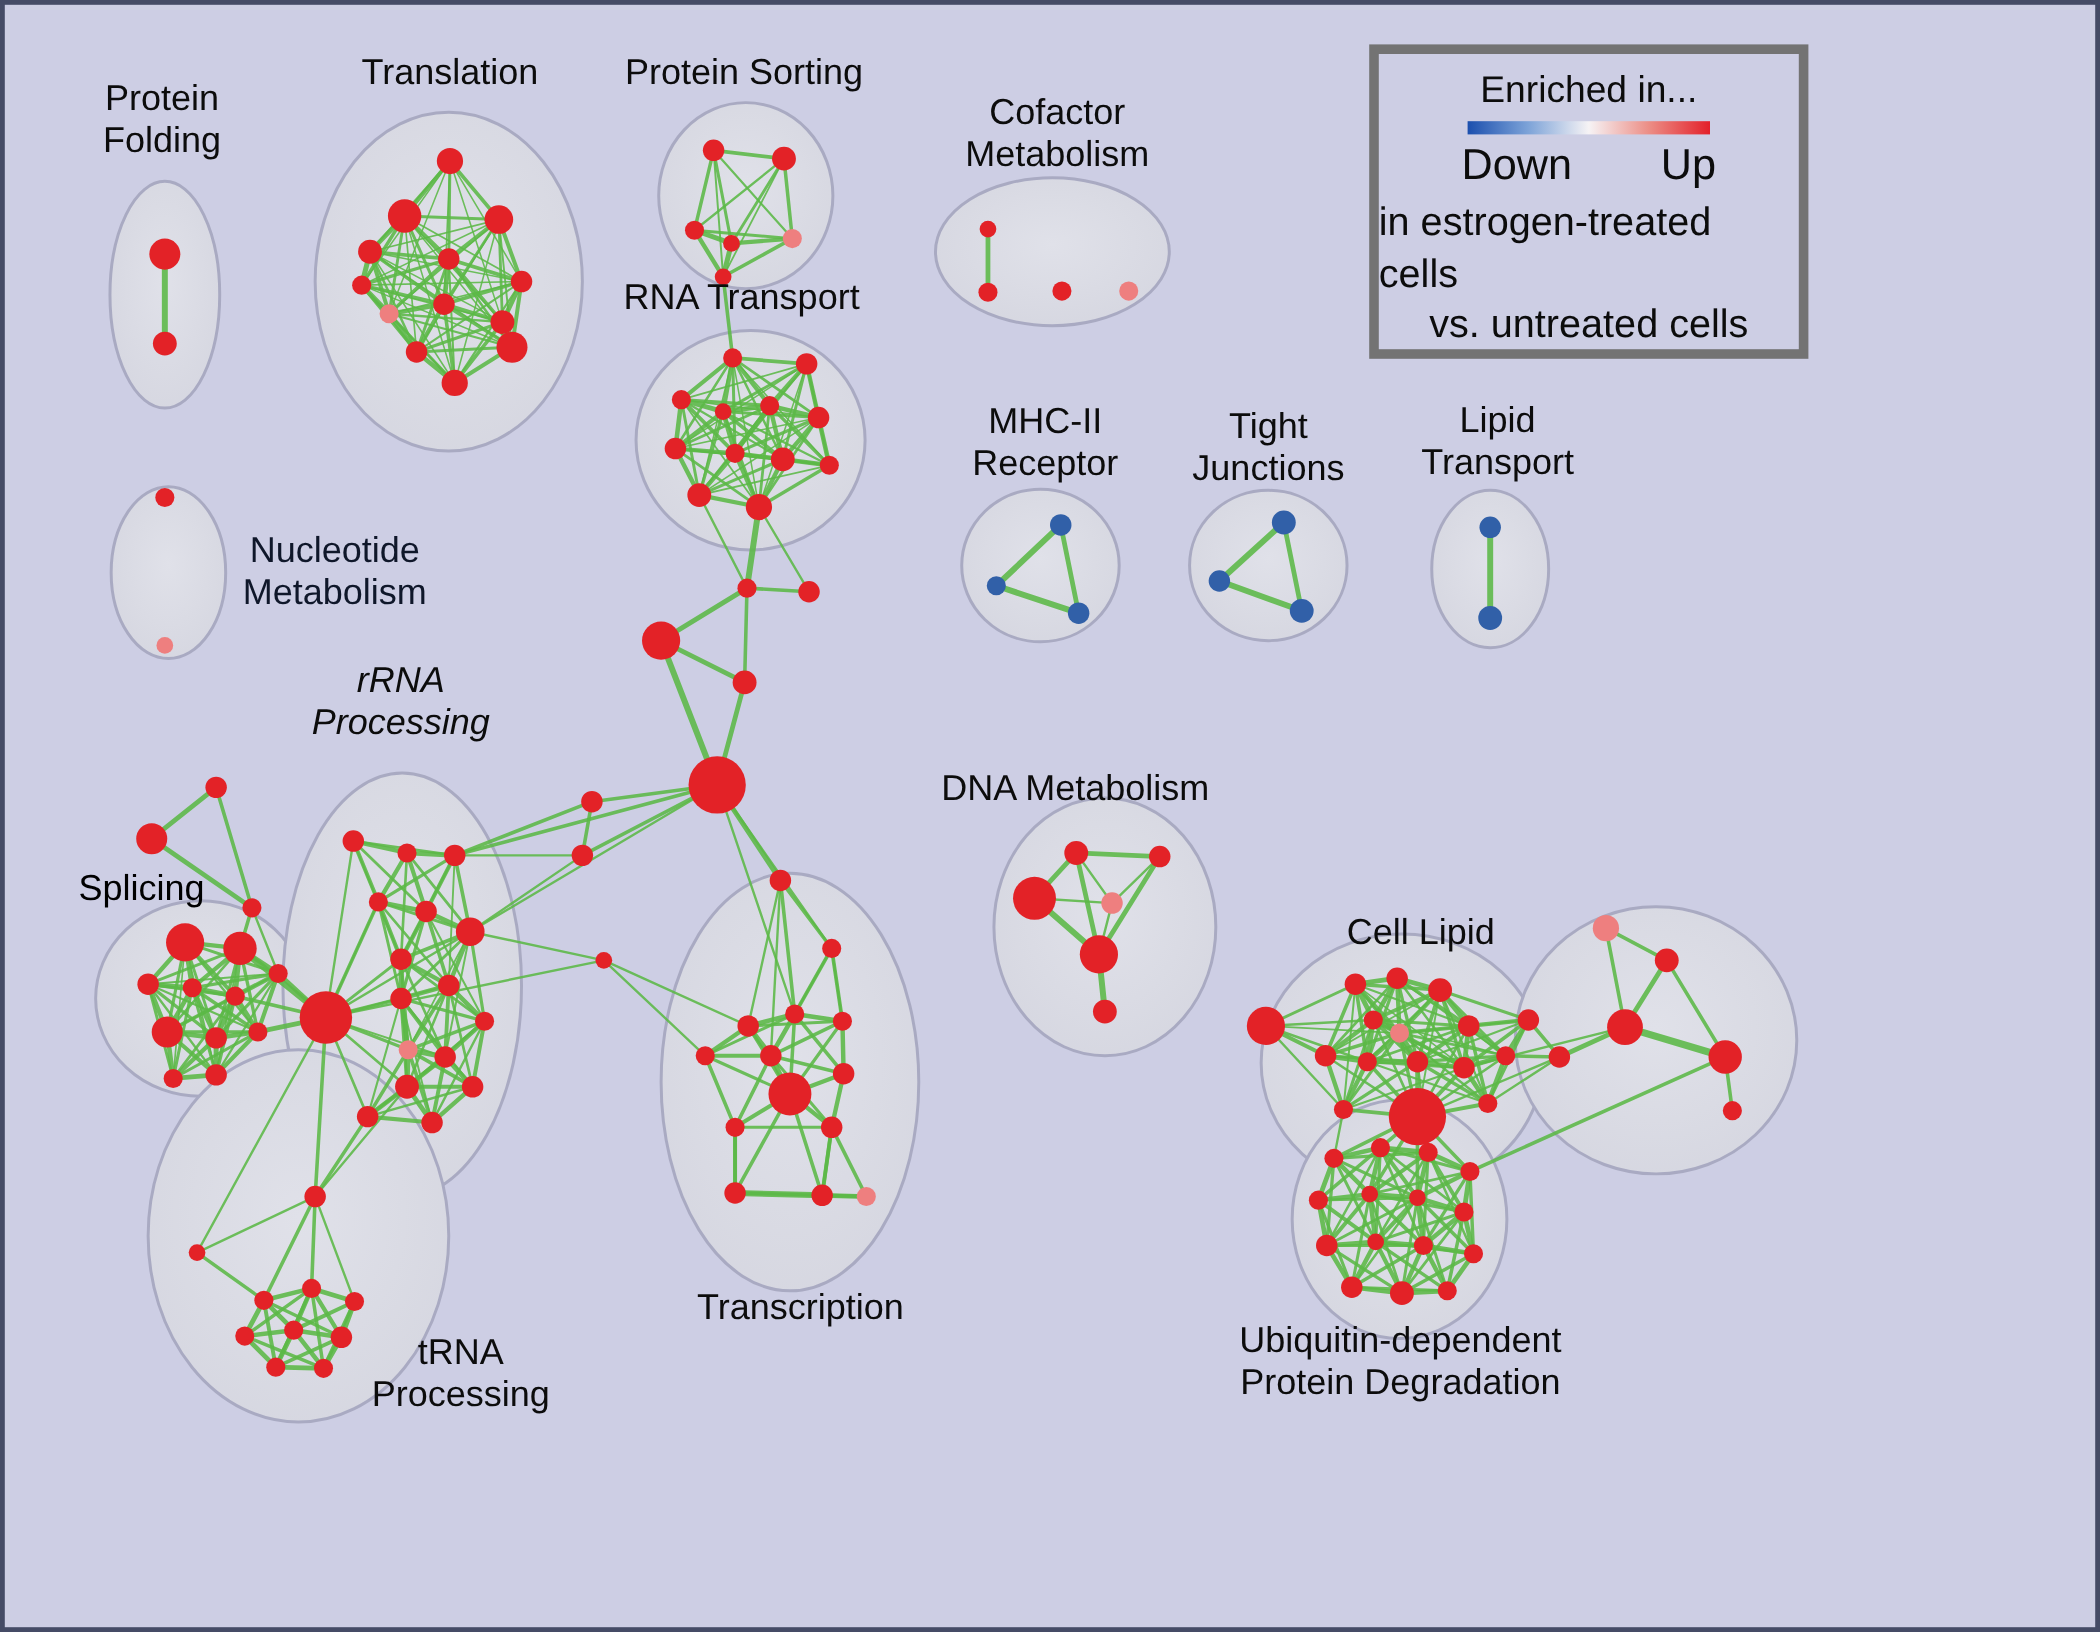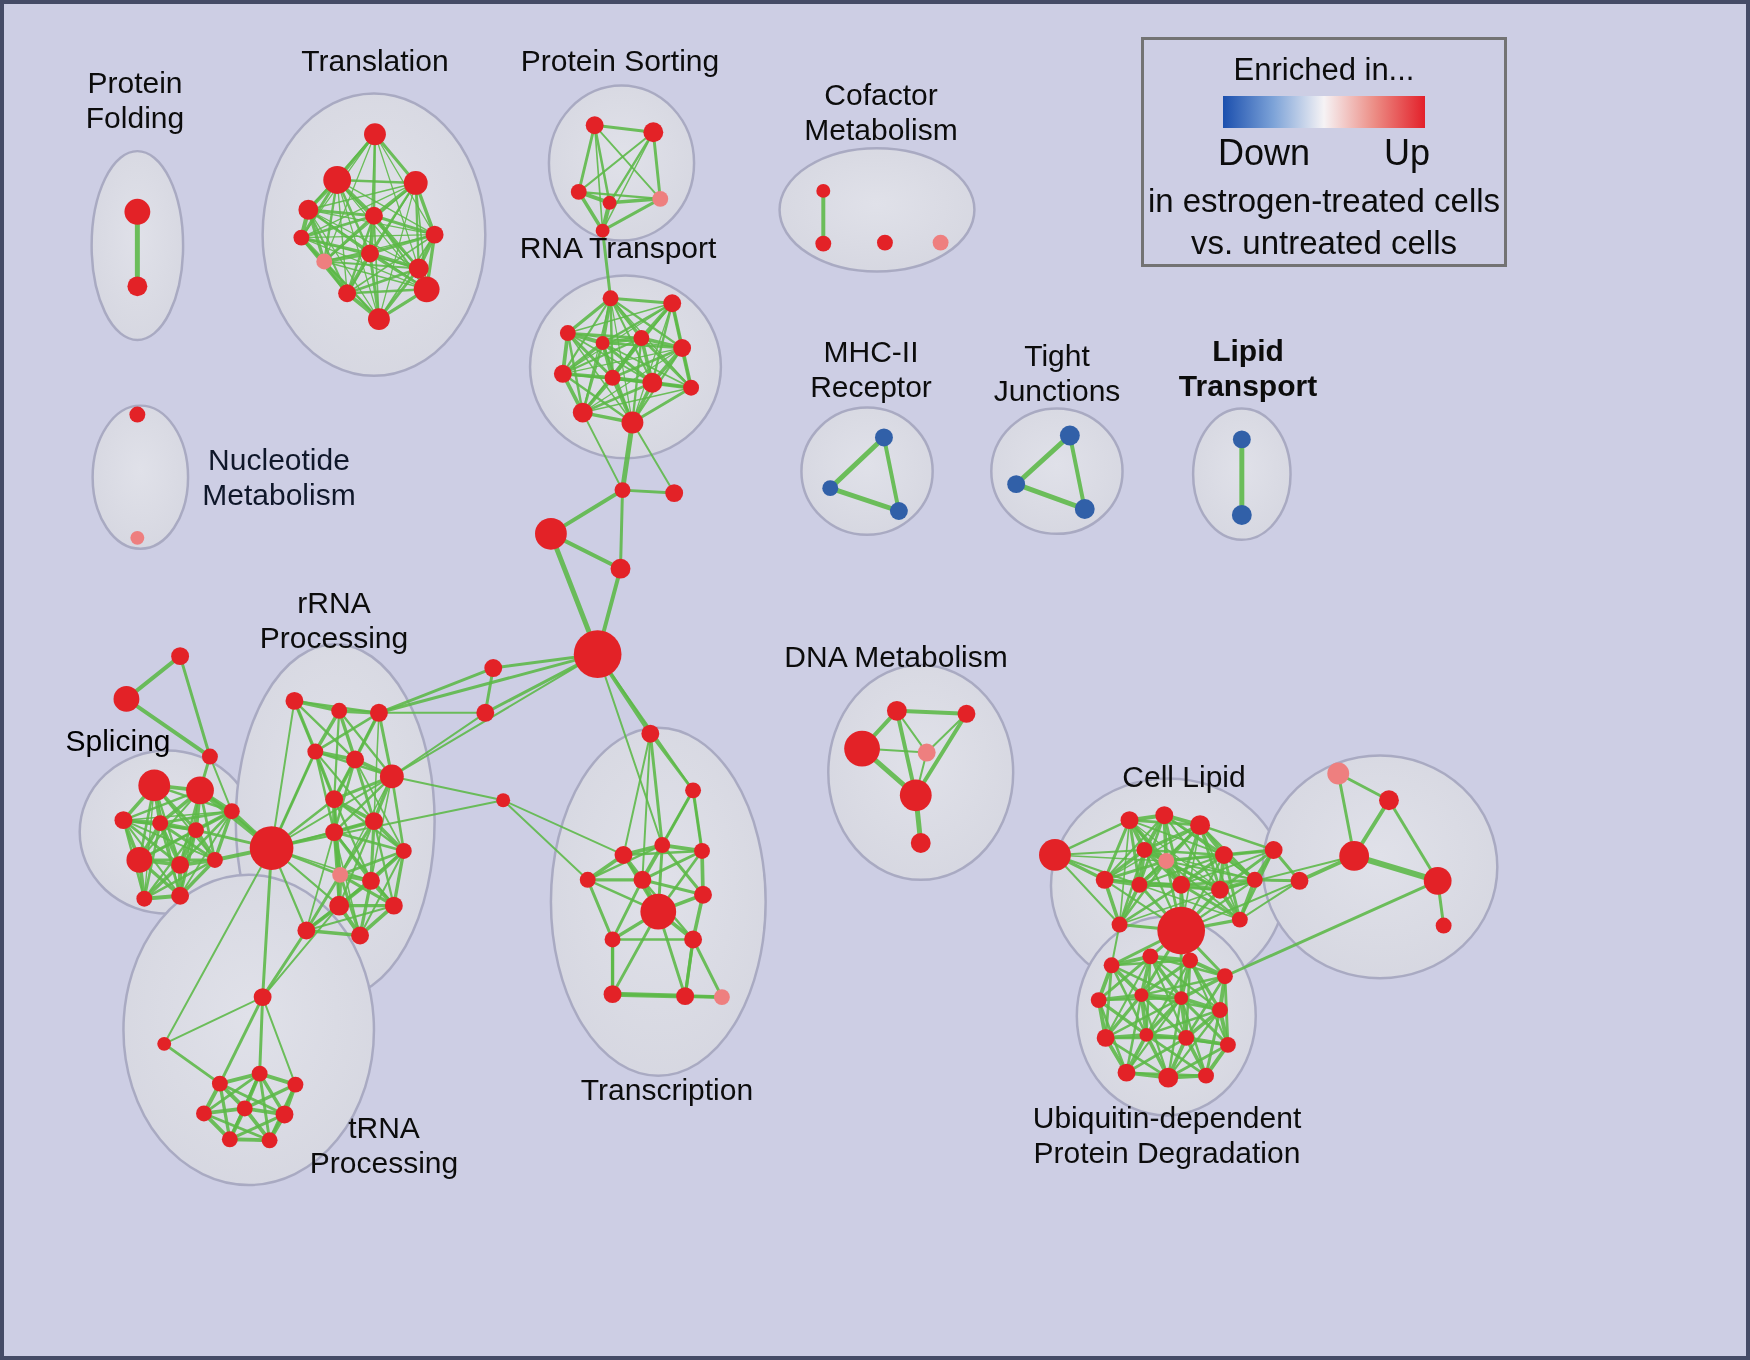--- a/index.html
+++ b/index.html
@@ -18,23 +18,23 @@
     transform:translate(-50%,-50%);
     font-size:30px;
     line-height:1.18;
     color:#0c0c0c;
     text-align:center;
     white-space:pre-line;
   }
   .legend {
     position:absolute;
     left:1137px; top:33px;
-    width:366px; height:230px;
+    width:366px; height:262px;
     box-sizing:border-box;
-    border:3px solid #737373;
+    border:8px solid #737373;
     display:flex; flex-direction:column; align-items:center;
     padding-top:12px;
   }
   .legend-title { font-size:31px; color:#0c0c0c; }
   .legend-gradient {
     width:202px; height:46px;
     margin-top:8px;
   }
   .legend-scale-labels {
     width:212px;
@@ -837,26 +837,26 @@
 Folding</div>
       <div class="cluster-label" style="left: 371px; top: 57px; color: rgb(12, 12, 12);">Translation</div>
       <div class="cluster-label" style="left: 616px; top: 57px; color: rgb(12, 12, 12);">Protein Sorting</div>
       <div class="cluster-label" style="left: 877px; top: 108px; color: rgb(12, 12, 12);">Cofactor
 Metabolism</div>
       <div class="cluster-label" style="left: 614px; top: 244px; color: rgb(12, 12, 12);">RNA Transport</div>
       <div class="cluster-label" style="left: 867px; top: 365px; color: rgb(12, 12, 12);">MHC-II
 Receptor</div>
       <div class="cluster-label" style="left: 1053px; top: 369px; color: rgb(12, 12, 12);">Tight
 Junctions</div>
-      <div class="cluster-label" style="left: 1244px; top: 364px; color: rgb(12, 12, 12); font-weight: bold;">Lipid
+      <div class="cluster-label" style="left: 1244px; top: 364px; color: rgb(12, 12, 12);">Lipid
 Transport</div>
       <div class="cluster-label" style="left: 275px; top: 473px; color: #0f172a;">Nucleotide
 Metabolism</div>
       <div class="cluster-label" style="left: 114px; top: 737px; color: #000000;">Splicing</div>
-      <div class="cluster-label" style="left: 330px; top: 616px; color: rgb(12, 12, 12);">rRNA
+      <div class="cluster-label" style="left: 330px; top: 581px; color: rgb(12, 12, 12); font-style: italic;">rRNA
 Processing</div>
       <div class="cluster-label" style="left: 380px; top: 1141px; color: rgb(12, 12, 12);">tRNA
 Processing</div>
       <div class="cluster-label" style="left: 663px; top: 1086px; color: rgb(12, 12, 12);">Transcription</div>
       <div class="cluster-label" style="left: 892px; top: 653px; color: rgb(12, 12, 12);">DNA Metabolism</div>
       <div class="cluster-label" style="left: 1180px; top: 773px; color: rgb(12, 12, 12);">Cell Lipid</div>
       <div class="cluster-label" style="left: 1163px; top: 1131px; color: rgb(12, 12, 12);">Ubiquitin-dependent
 Protein Degradation</div>
     </div>
 

